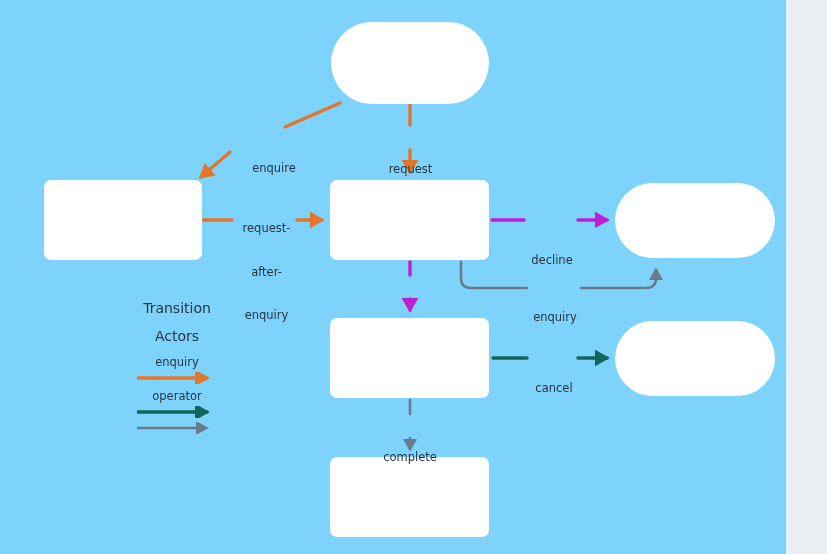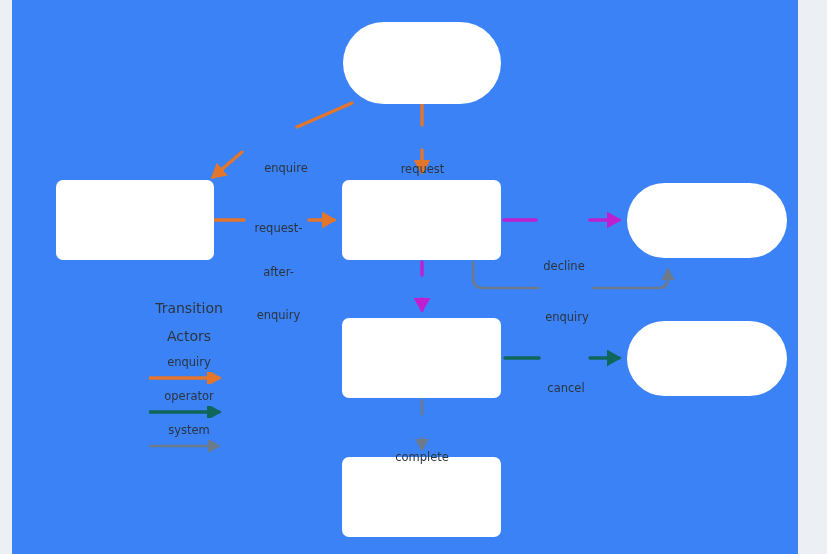--- a/index.html
+++ b/index.html
@@ -10,22 +10,21 @@
     width: 827px;
     height: 554px;
     background: #eceff4;
     font-family: "DejaVu Sans", sans-serif;
     overflow: hidden;
   }
   #stage {
     position: relative;
     width: 786px;
     height: 554px;
-    background: #3b82f6;
-    margin-left: 12px;
+    background: #7dd3fc;
   }
   #edges {
     position: absolute;
     left: 0;
     top: 0;
     width: 827px;
     height: 554px;
   }
   .node {
     position: absolute;
@@ -164,21 +163,21 @@
   <div class="edge-label" style="left:383px; top:133px; width:55px;">
     <span>request</span>
   </div>
 
   <div class="edge-label" style="left:238px; top:192px; width:57px;">
     <span>request-</span>
     <span>after-</span>
     <span>enquiry</span>
   </div>
 
-  <div class="edge-label" style="left:526px; top:230px; width:52px;">
+  <div class="edge-label" style="left:526px; top:224px; width:52px;">
     <span>decline</span>
   </div>
 
   <div class="edge-label" style="left:530px; top:281px; width:50px;">
     <span>enquiry</span>
   </div>
 
 
   <div class="edge-label" style="left:529px; top:352px; width:50px;">
     <span>cancel</span>
@@ -201,20 +200,19 @@
 
 
     <div class="legend-row">
       <div class="legend-name">operator</div>
       <svg class="legend-arrow" width="80" height="12" viewBox="0 0 80 12" xmlns="http://www.w3.org/2000/svg">
         <line x1="1" y1="6" x2="70" y2="6" stroke="#10665a" stroke-width="3.4" stroke-linecap="round" marker-end="url(#ar-green)"></line>
       </svg>
     </div>
 
     <div class="legend-row">
-      <div class="legend-name">system</div>
       <svg class="legend-arrow" width="80" height="12" viewBox="0 0 80 12" xmlns="http://www.w3.org/2000/svg">
         <line x1="1" y1="6" x2="69" y2="6" stroke="#6b7b8c" stroke-width="2.6" stroke-linecap="round" marker-end="url(#ar-gray)"></line>
       </svg>
     </div>
   </div>
 
 </div>
 
 </body></html>

